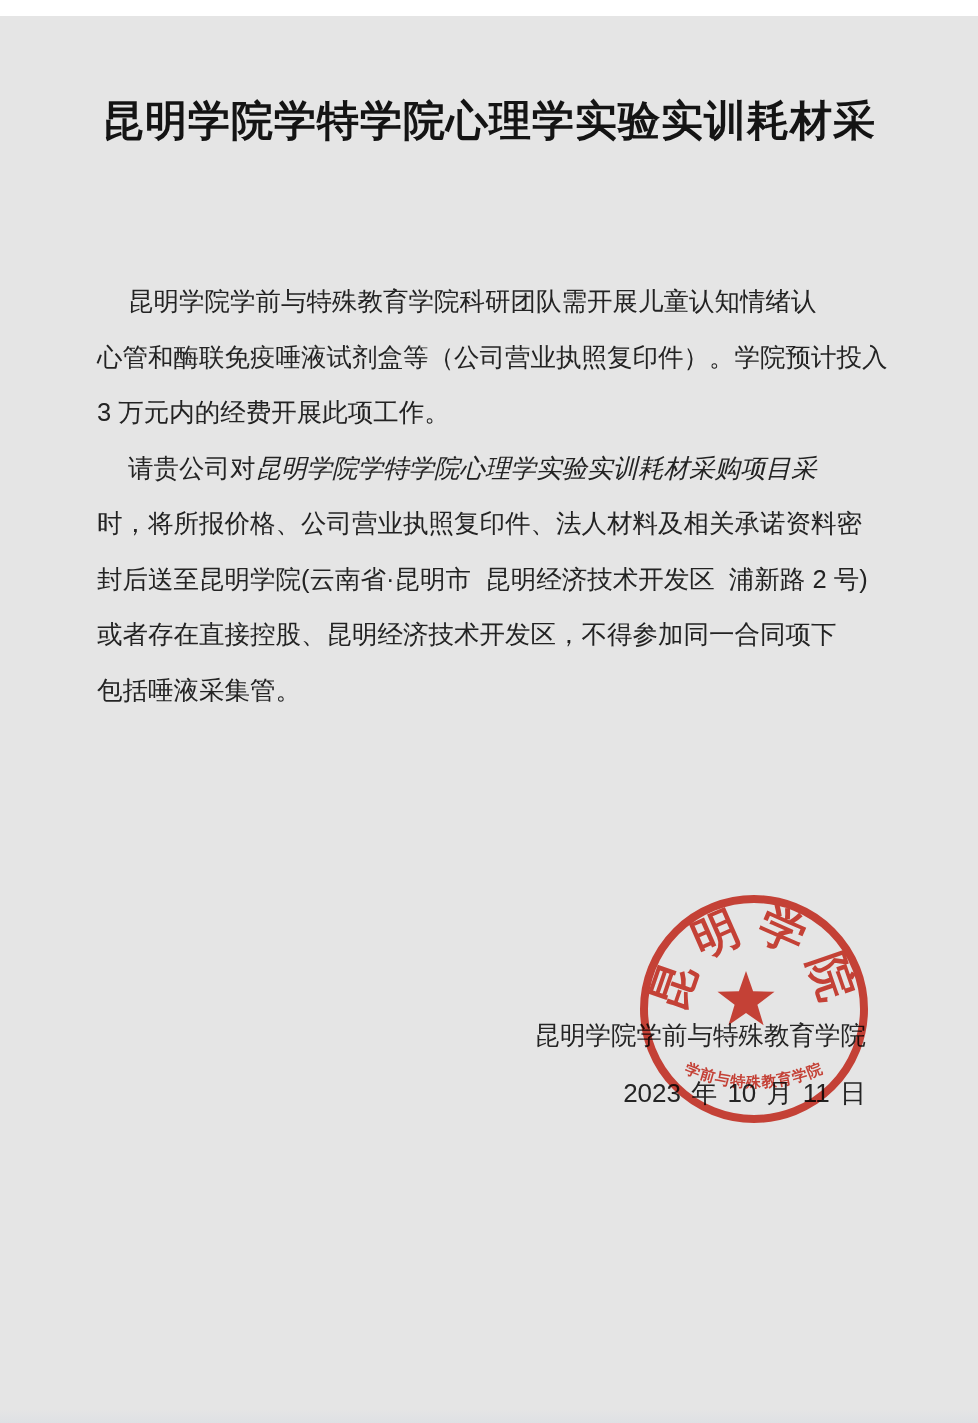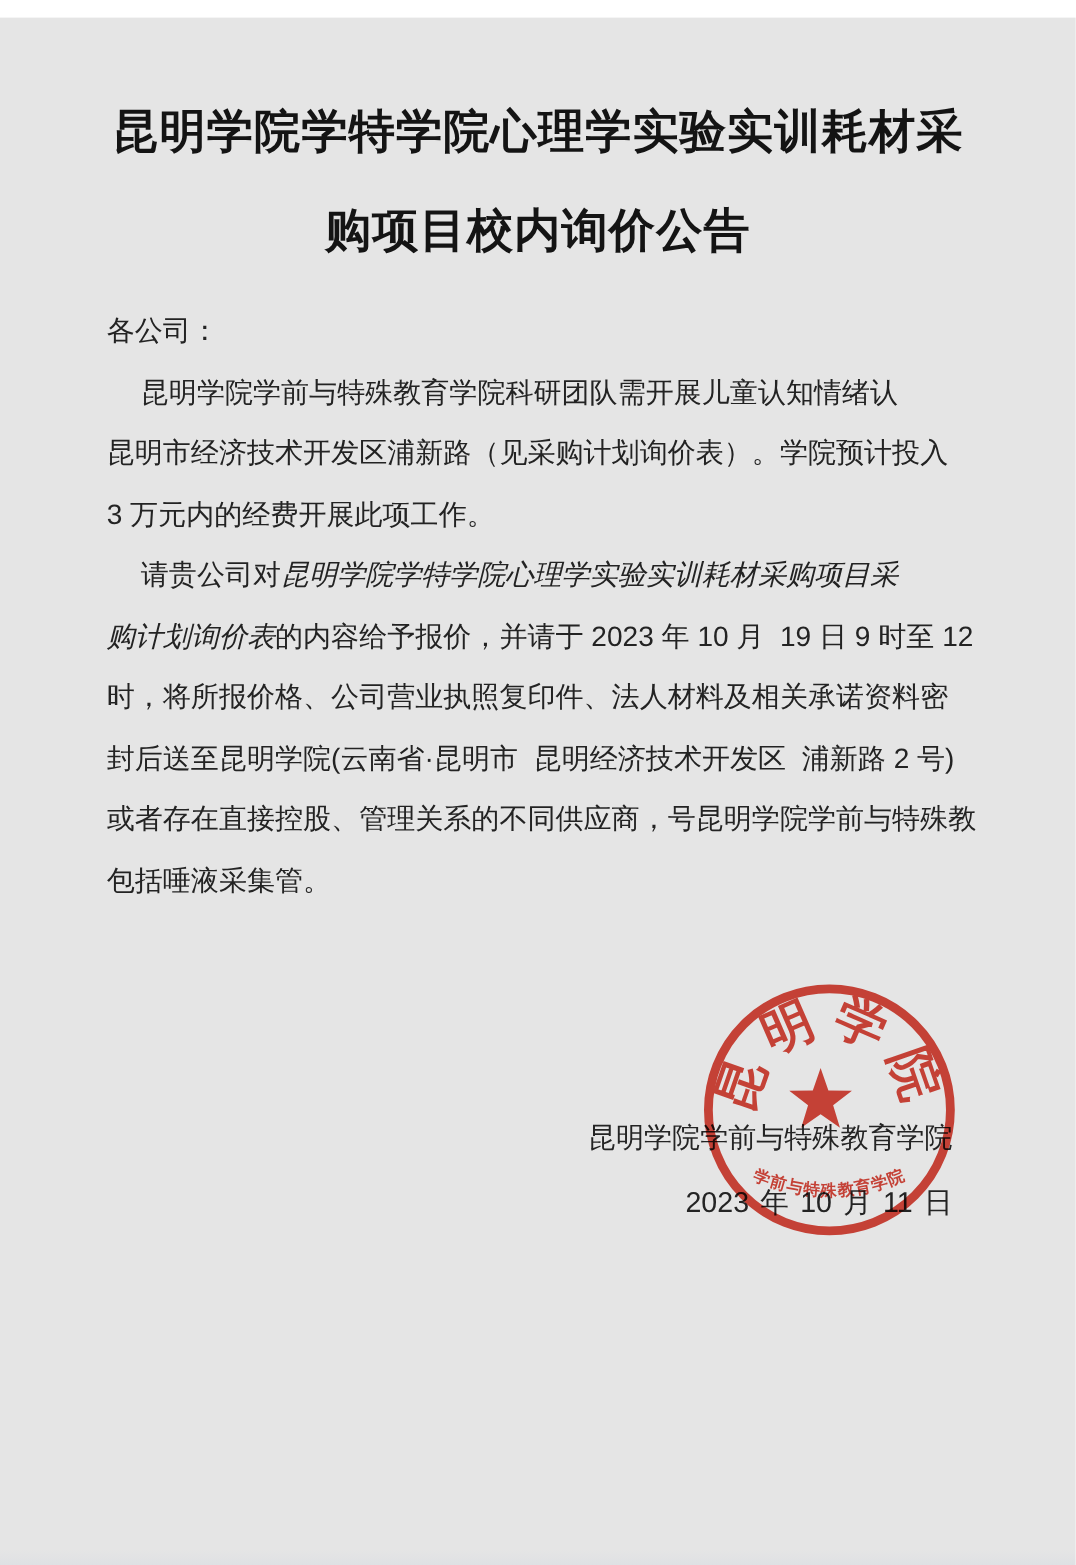--- a/index.html
+++ b/index.html
@@ -98,32 +98,29 @@
     color: #1a1a1a;
   }
   .cline { white-space: pre; }
 </style>
 </head>
 <body>
 
 <div class="page">
 
   <div class="title-line l1">昆明学院学特学院心理学实验实训耗材采</div>
-  <div class="title-line l2">购项目校内询价公告</div>
 
   <div class="body-block">
-    <div class="bline">各公司：</div>
     <div class="bline indent">昆明学院学前与特殊教育学院科研团队需开展儿童认知情绪认</div>
-    <div class="bline">昆明市经济技术开发区浦新路（见采购计划询价表）。学院预计投入</div>
+    <div class="bline">心管和酶联免疫唾液试剂盒等（公司营业执照复印件）。学院预计投入</div>
     <div class="bline">3 万元内的经费开展此项工作。</div>
     <div class="bline indent"><span>请贵公司对</span><span class="it">昆明学院学特学院心理学实验实训耗材采购项目采</span></div>
-    <div class="bline"><span class="it">购计划询价表</span><span>的内容给予报价，并请于 2023 年 10 月  19 日 9 时至 12</span></div>
     <div class="bline">时，将所报价格、公司营业执照复印件、法人材料及相关承诺资料密</div>
     <div class="bline">封后送至昆明学院(云南省·昆明市  昆明经济技术开发区  浦新路 2 号)</div>
-    <div class="bline">或者存在直接控股、管理关系的不同供应商，号昆明学院学前与特殊教</div>
+    <div class="bline">或者存在直接控股、昆明经济技术开发区，不得参加同一合同项下</div>
     <div class="bline">包括唾液采集管。</div>
   </div>
 
   <div class="sig-org">昆明学院学前与特殊教育学院</div>
   <div class="sig-date">2023 年 10 月 11 日</div>
 
   <svg class="seal" viewBox="0 0 240 240" xmlns="http://www.w3.org/2000/svg">
     <defs>
       <path id="sealTopPath" d="M 52.3 125.9 A 68 68 0 1 1 187.7 125.9" fill="none"></path>
       <path id="sealBottomPath" d="M 50 183 A 171 171 0 0 0 190 183" fill="none"></path>

